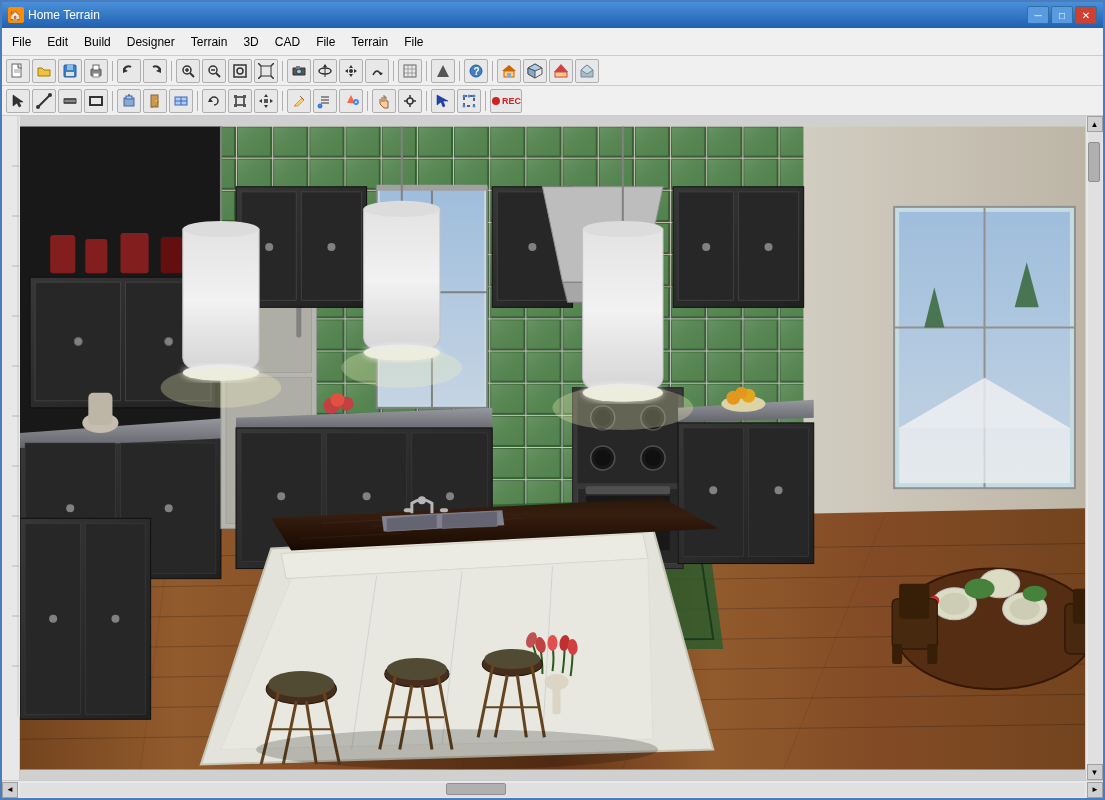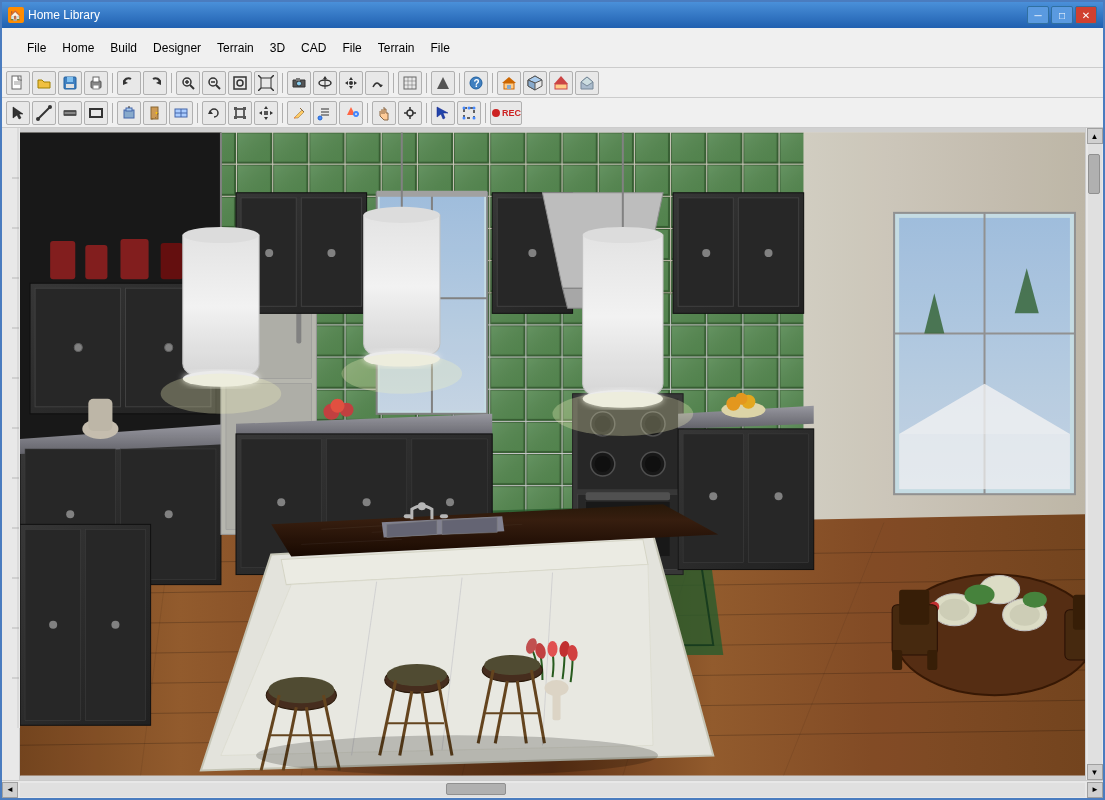--- a/index.html
+++ b/index.html
@@ -63,24 +63,24 @@
       justify-content: center;
       cursor: pointer;
       color: white;
       font-size: 10px;
     }
     .title-btn.close { background: #d04030; }
 
     
     .menu-bar {
       background: #f0f0f0;
-      height: 40px;
-      display: flex;
-      align-items: center;
-      padding: 0 17px;
+      height: 28px;
+      display: flex;
+      align-items: center;
+      padding: 0 2px;
       border-bottom: 1px solid #ccc;
       flex-shrink: 0;
       text-align: center;
     }
     .menu-item {
       padding: 2px 8px;
       cursor: pointer;
       font-size: 12px;
       color: #000;
       height: 100%;
@@ -259,31 +259,31 @@
       height: 100%;
     }
   </style>
 </head>
 <body>
 
 <div class="window">
 
   <div class="title-bar">
     <div class="title-bar-icon">🏠</div>
-    <span class="title-bar-text">Home Library</span>
+    <span class="title-bar-text">Home Terrain</span>
     <div class="title-bar-controls">
       <div class="title-btn">─</div>
       <div class="title-btn">□</div>
       <div class="title-btn close">✕</div>
     </div>
   </div>
 
   <div class="menu-bar">
     <div class="menu-item">File</div>
-    <div class="menu-item">Home</div>
+    <div class="menu-item">Edit</div>
     <div class="menu-item">Build</div>
     <div class="menu-item">Designer</div>
     <div class="menu-item">Terrain</div>
     <div class="menu-item">3D</div>
     <div class="menu-item">CAD</div>
     <div class="menu-item">File</div>
     <div class="menu-item">Terrain</div>
     <div class="menu-item">File</div>
   </div>
 

